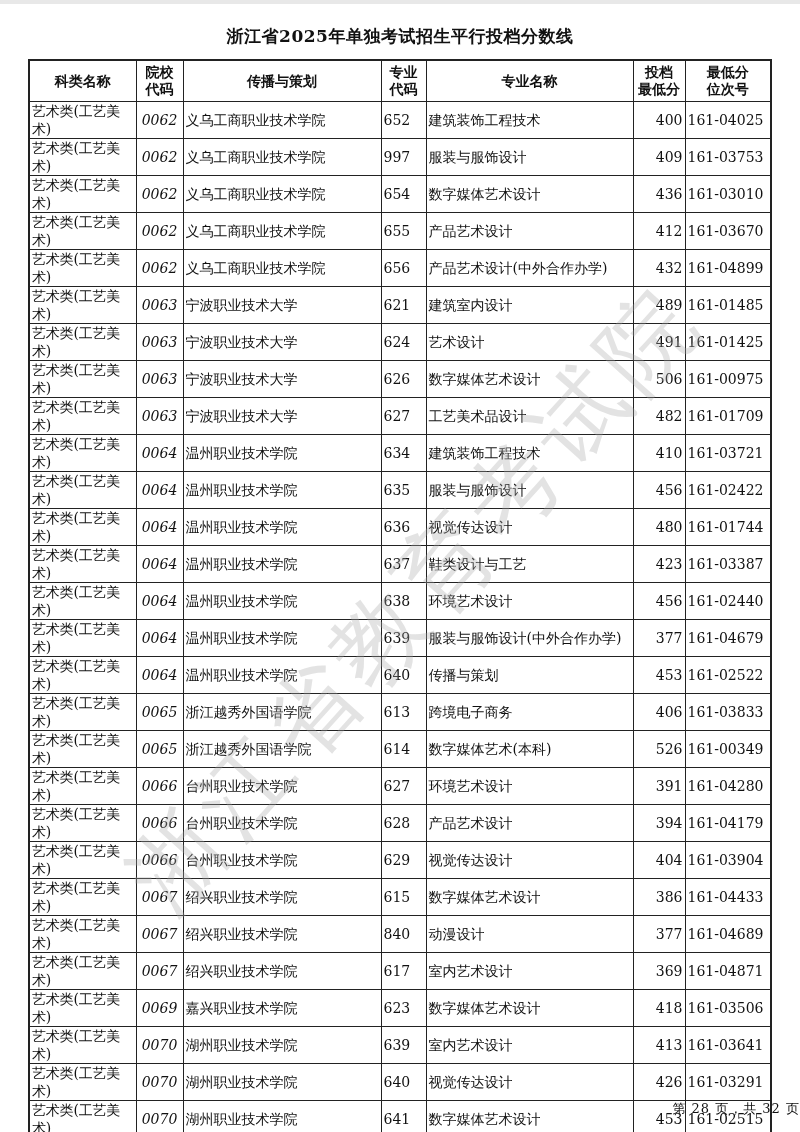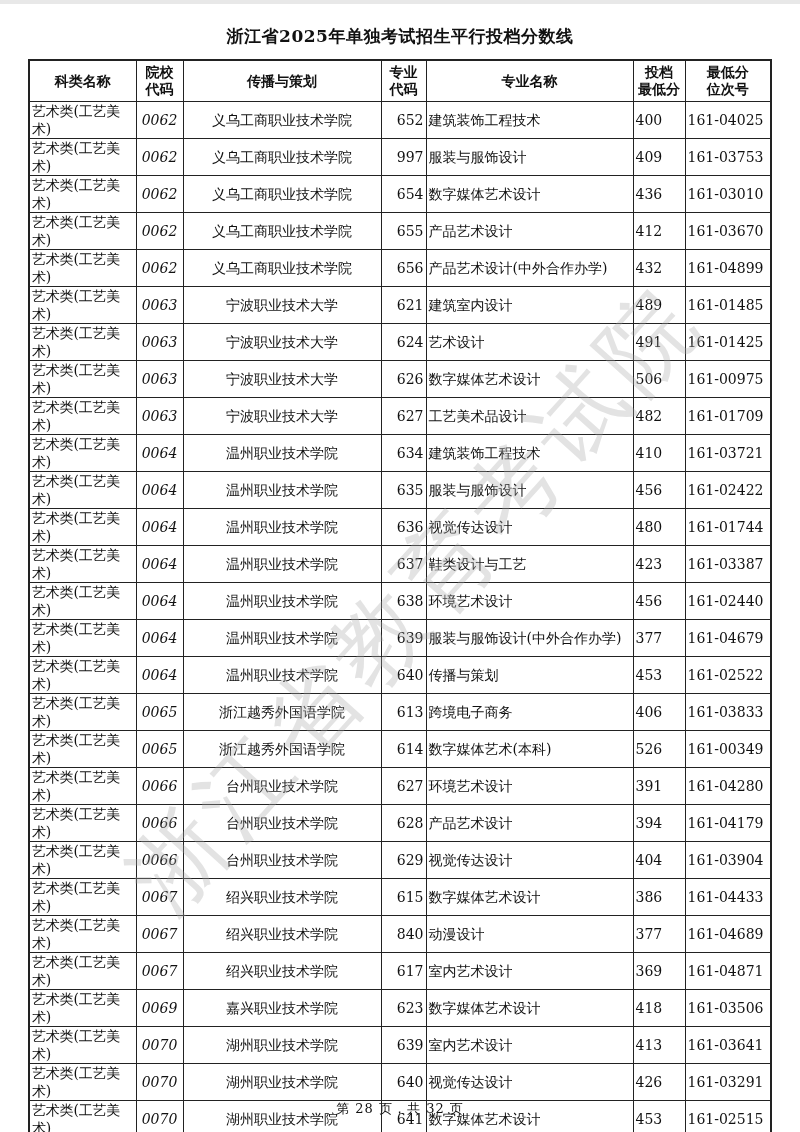--- a/index.html
+++ b/index.html
@@ -47,28 +47,28 @@
     white-space:pre-line;
     padding:0 1px;
   }
   table.score td {
     font-size:14px; line-height:18px; height:18px;
     vertical-align:middle;
     padding:0 2px;
   }
   td.c0 { text-align:left; font-size:13px; padding:0 1px; letter-spacing:-0.2px; }
   td.c1 { text-align:center;font-style:italic; }
-  td.c2 { text-align:center; padding-left:4px; }
-  td.c3 { text-align:right; }
+  td.c2 { text-align:left; padding-left:4px; }
+  td.c3 { text-align:left; }
   td.c4 { text-align:left; padding-left:3px; }
-  td.c5 { text-align:left; }
+  td.c5 { text-align:right; }
   td.c6 { text-align:left; }
   .footer {
     position:absolute; top:1096px; left:0; width:100%;
-    text-align:center; font-size:13px;
+    text-align:right; font-size:13px;
     letter-spacing:1px;
   }
 </style>
 </head>
 <body>
 
 <div class="page">
   <div class="title">浙江省2025年单独考试招生平行投档分数线</div>
   <div class="watermark">浙江省教育考试院</div>
 

